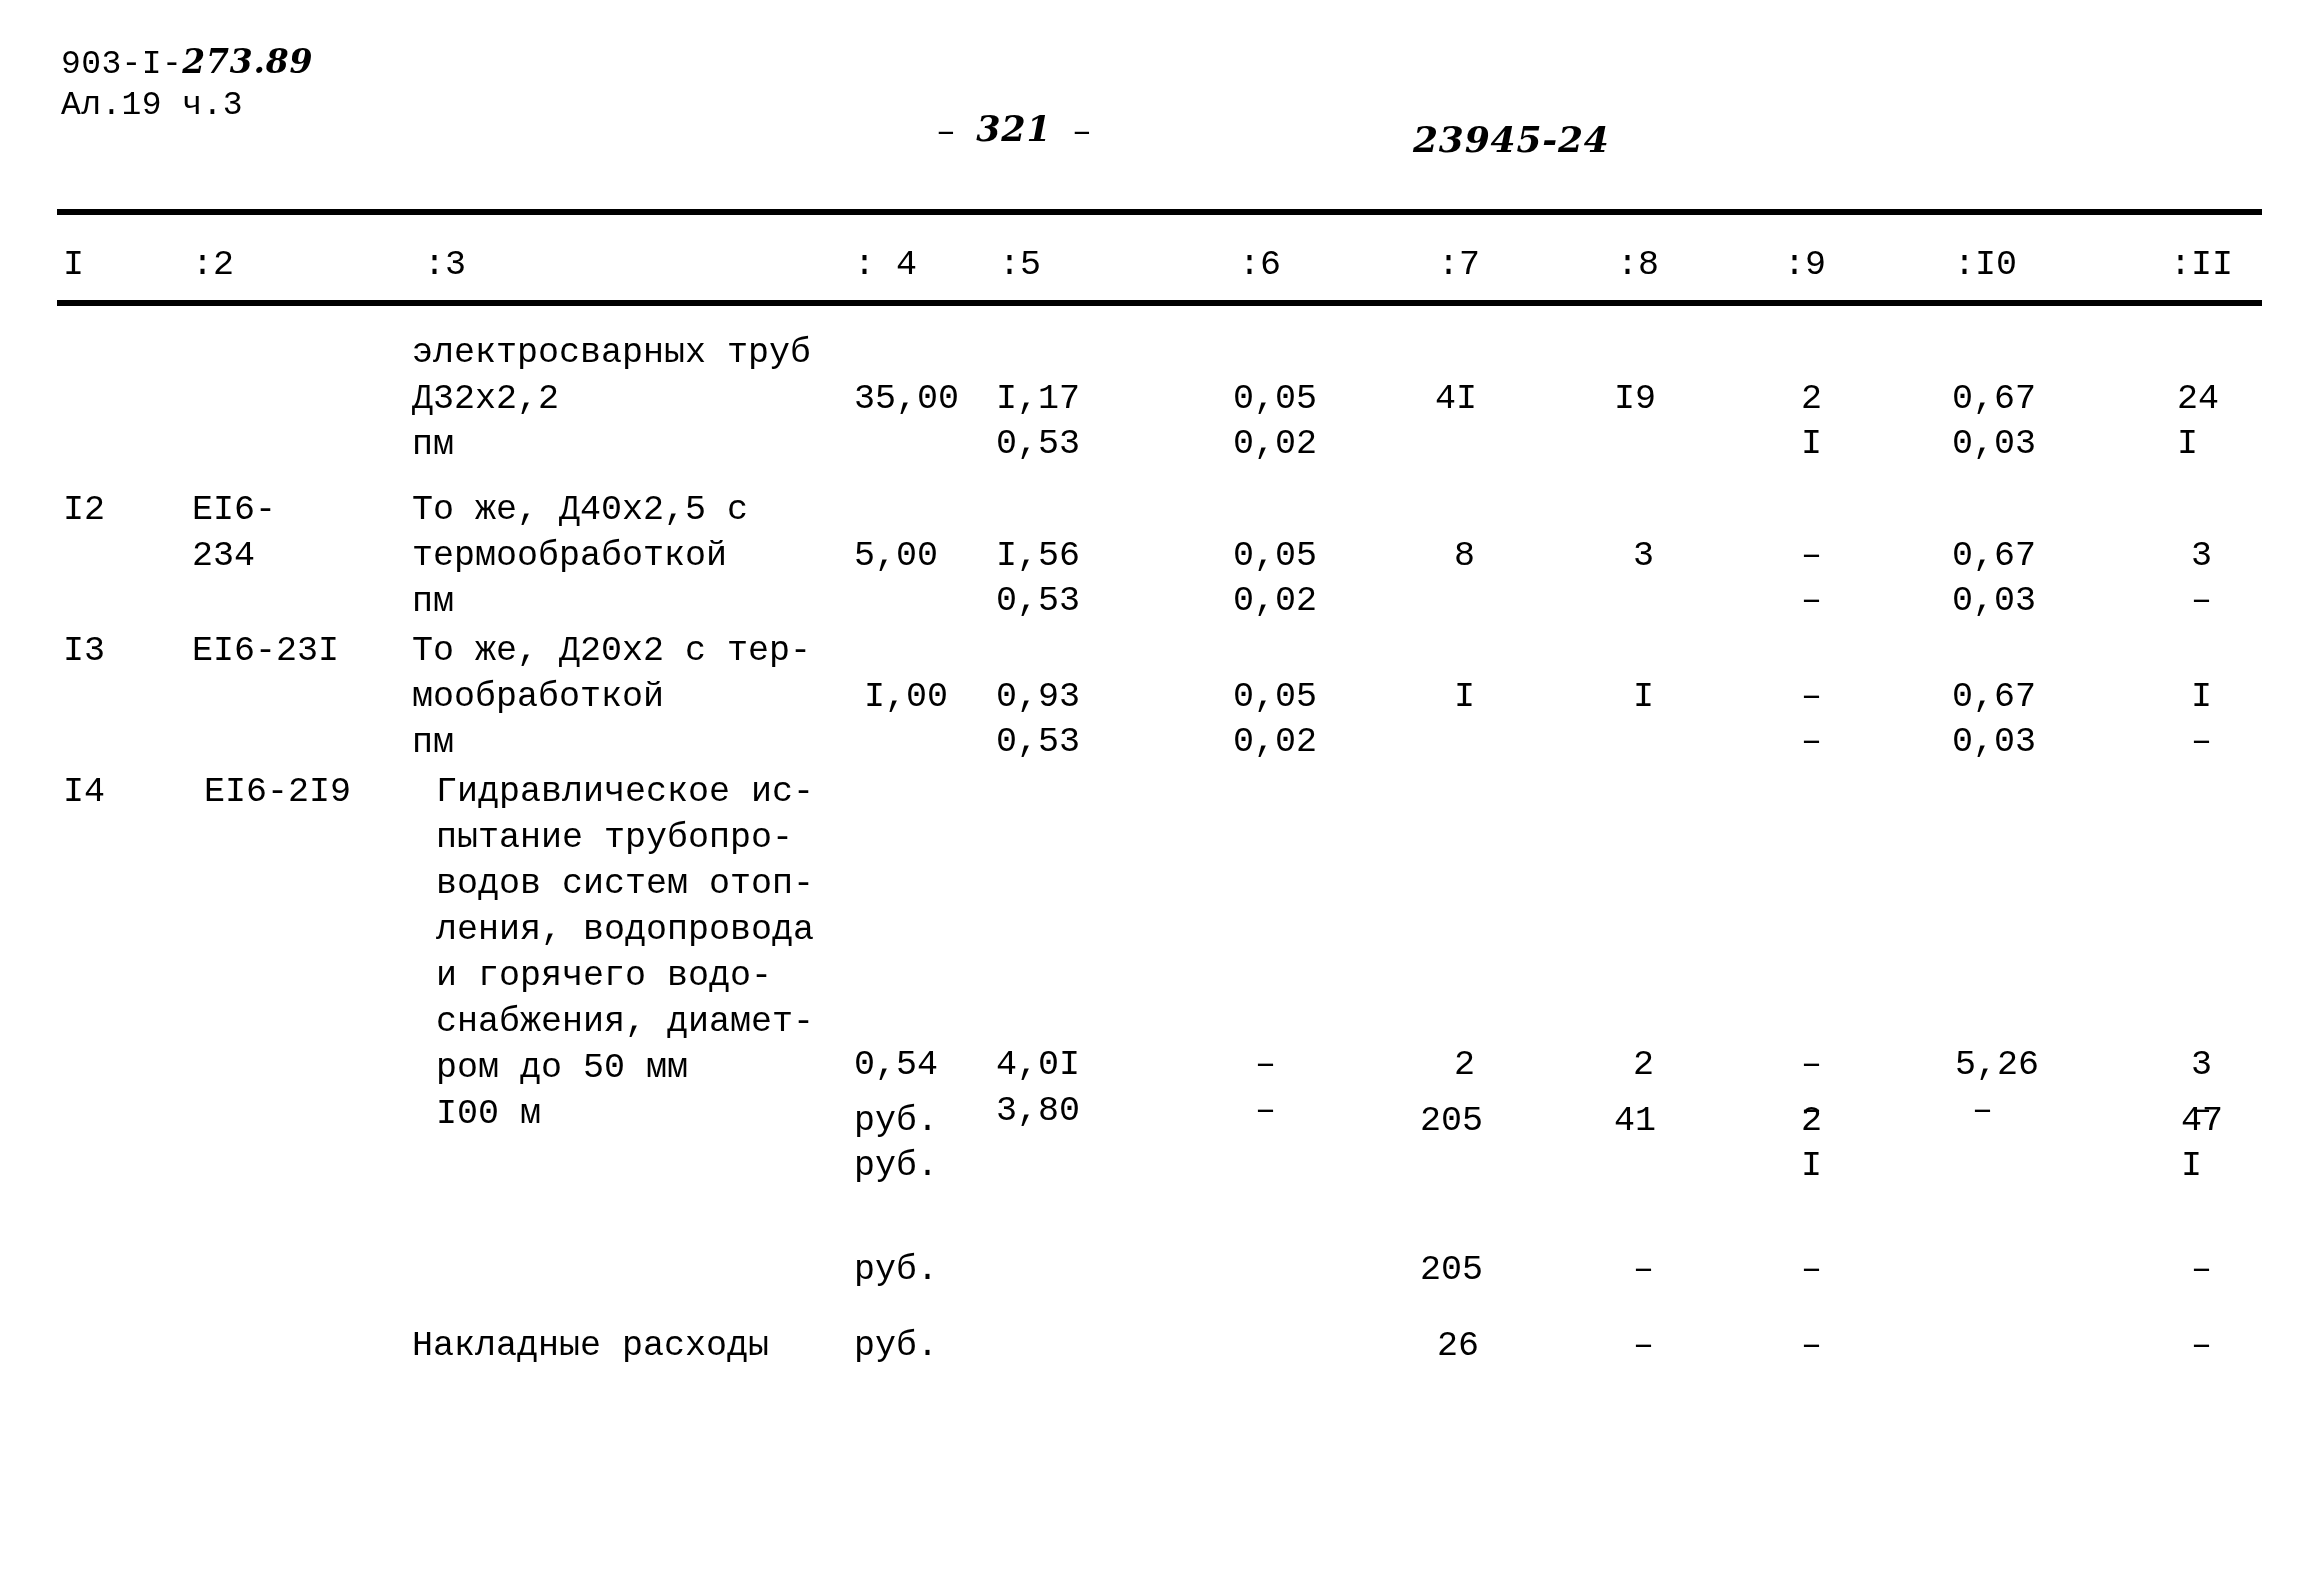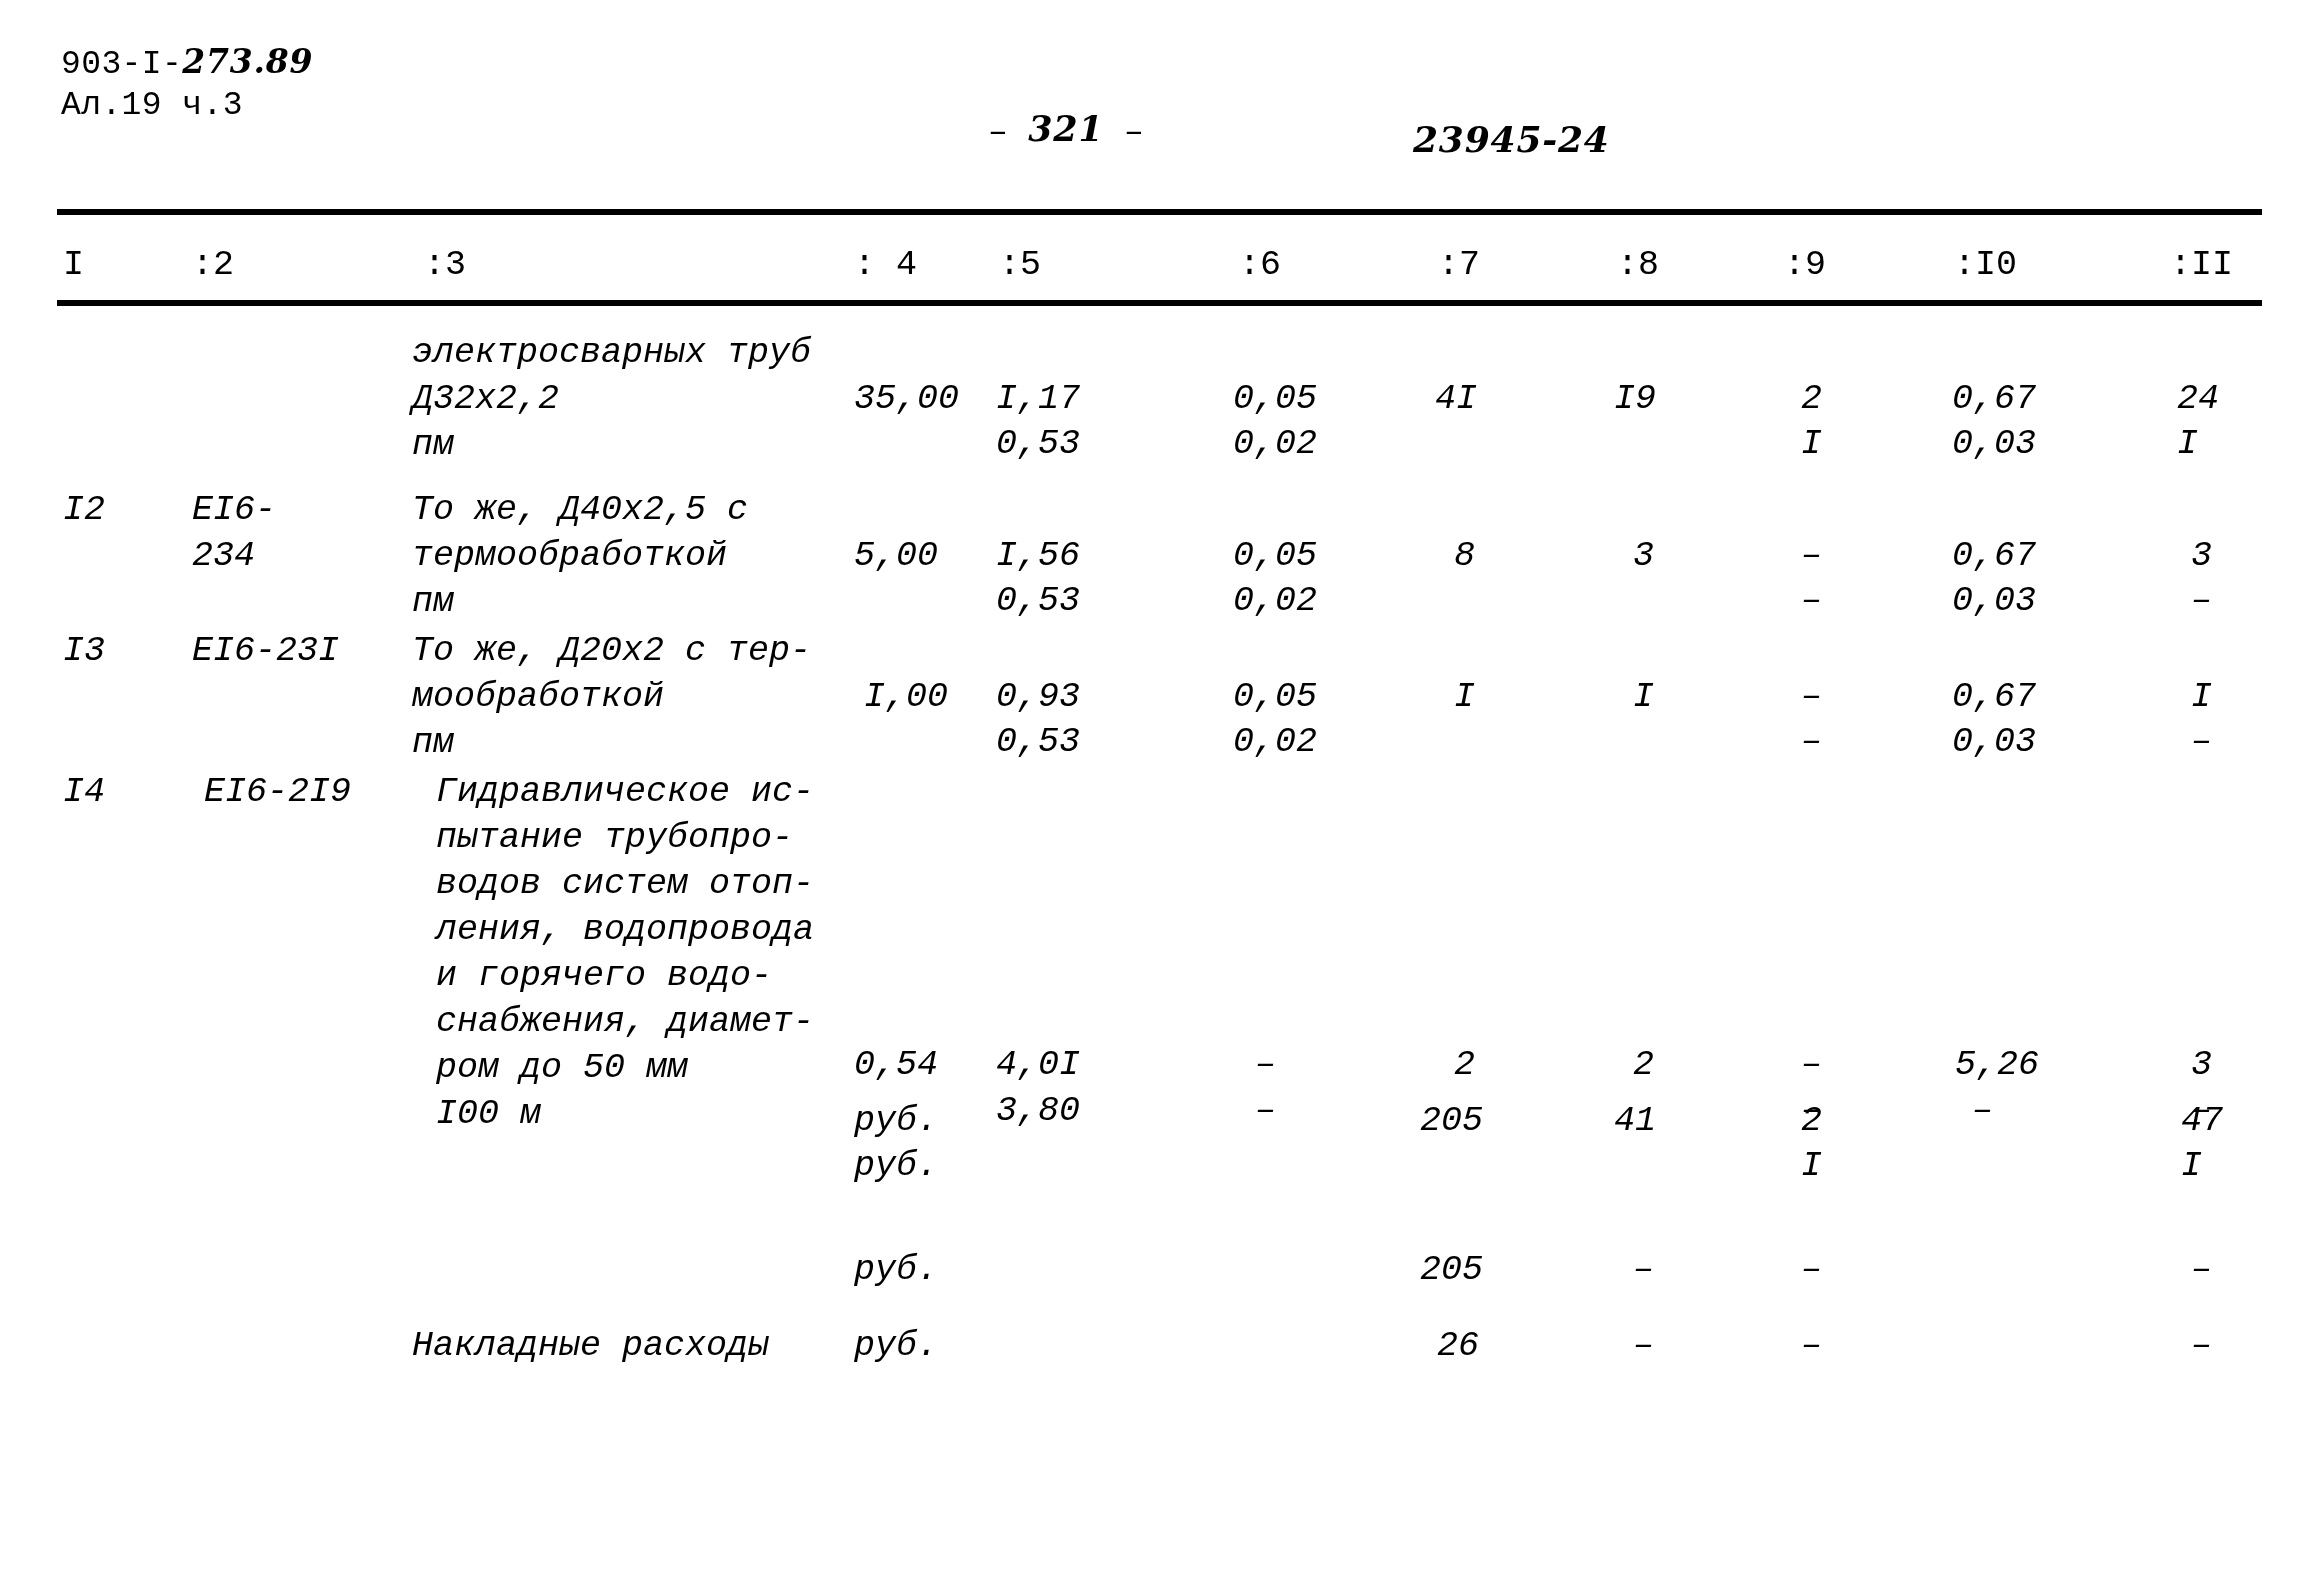--- a/index.html
+++ b/index.html
@@ -38,21 +38,21 @@
     font-style: italic;
     font-weight: bold;
     letter-spacing: 0.8px;
   }
   .hdr-code-line {
     white-space: nowrap;
     text-align: right;
   }
   .hdr-center {
     position: absolute;
-    left: 988px;
+    left: 936px;
     top: 108px;
     font-size: 33px;
     white-space: nowrap;
   }
   .hdr-center .hand {
     font-size: 35px;
     padding: 0 20.4px;
   }
   .hdr-right {
     position: absolute;
@@ -86,21 +86,20 @@
   
   .tbl {
     position: absolute;
     left: 0;
     top: 330px;
     width: 2319px;
   }
   .row {
     position: relative;
     width: 2317px;
-    font-style: italic;
   }
   .cell {
     position: absolute;
     font-size: 35px;
     line-height: 46px;
     white-space: pre;
     top: 0;
   }
   .cell.num { text-align: left; }
   .cell.desc { white-space: pre-line; }

